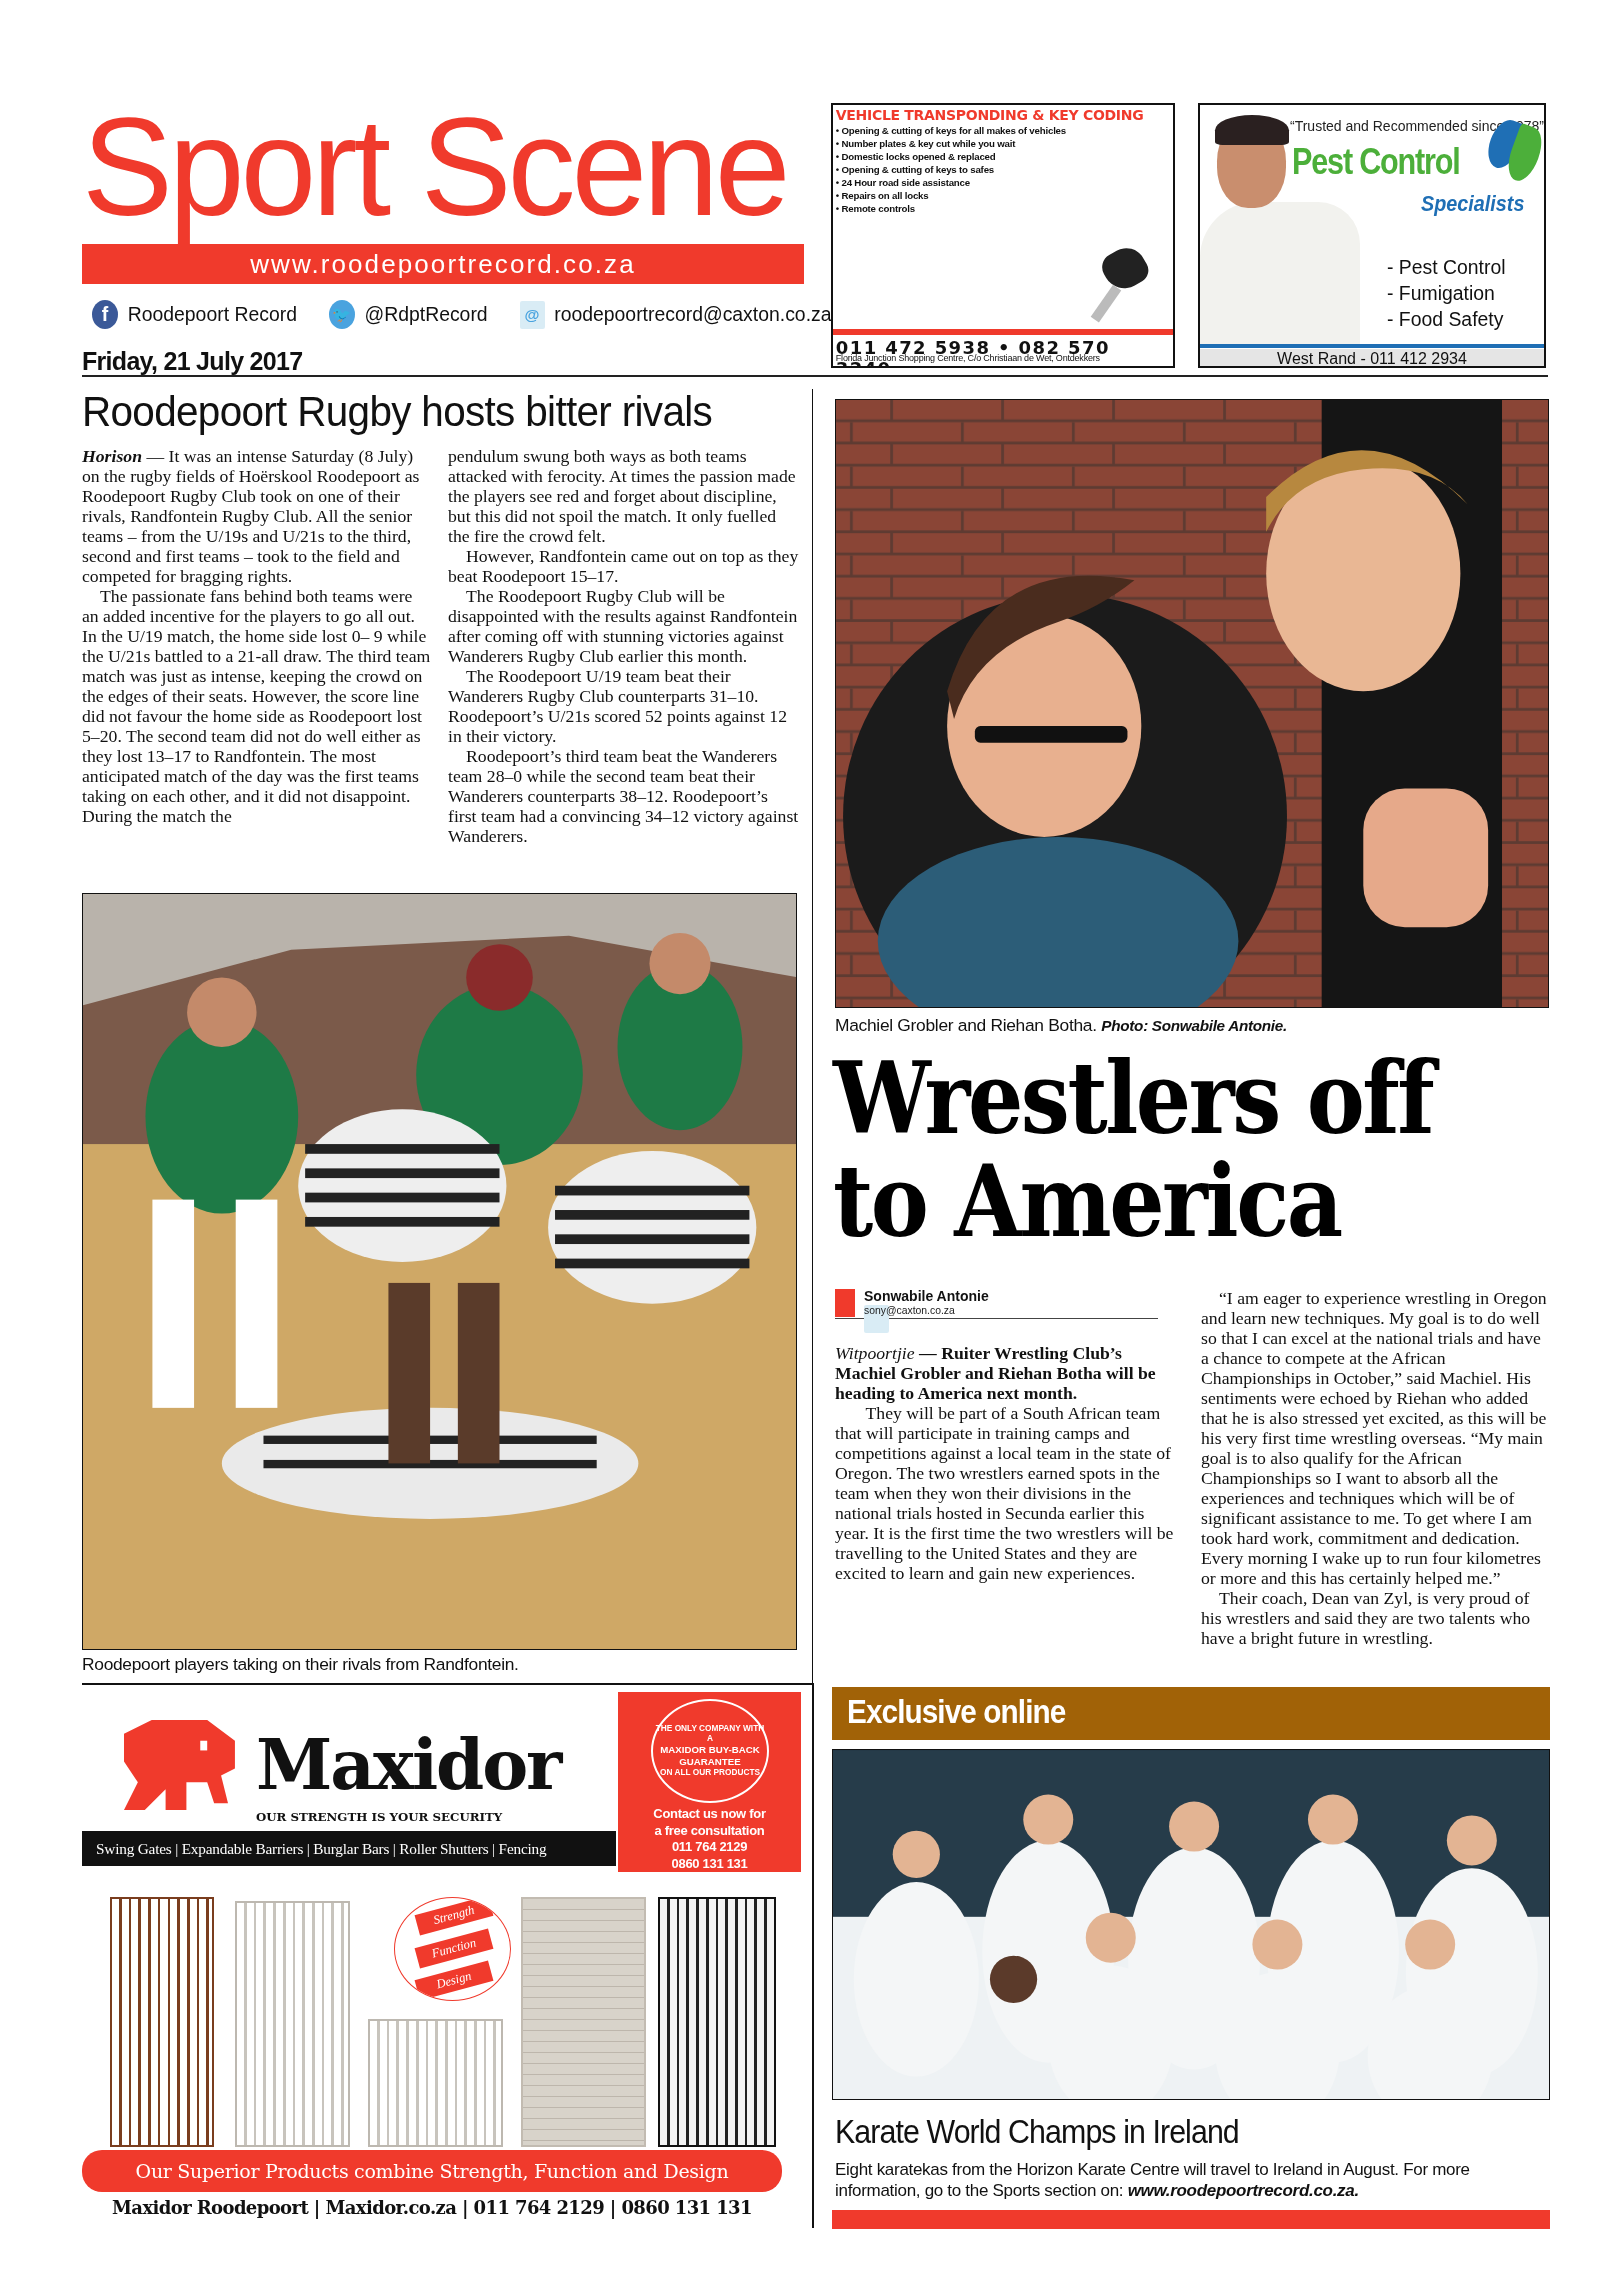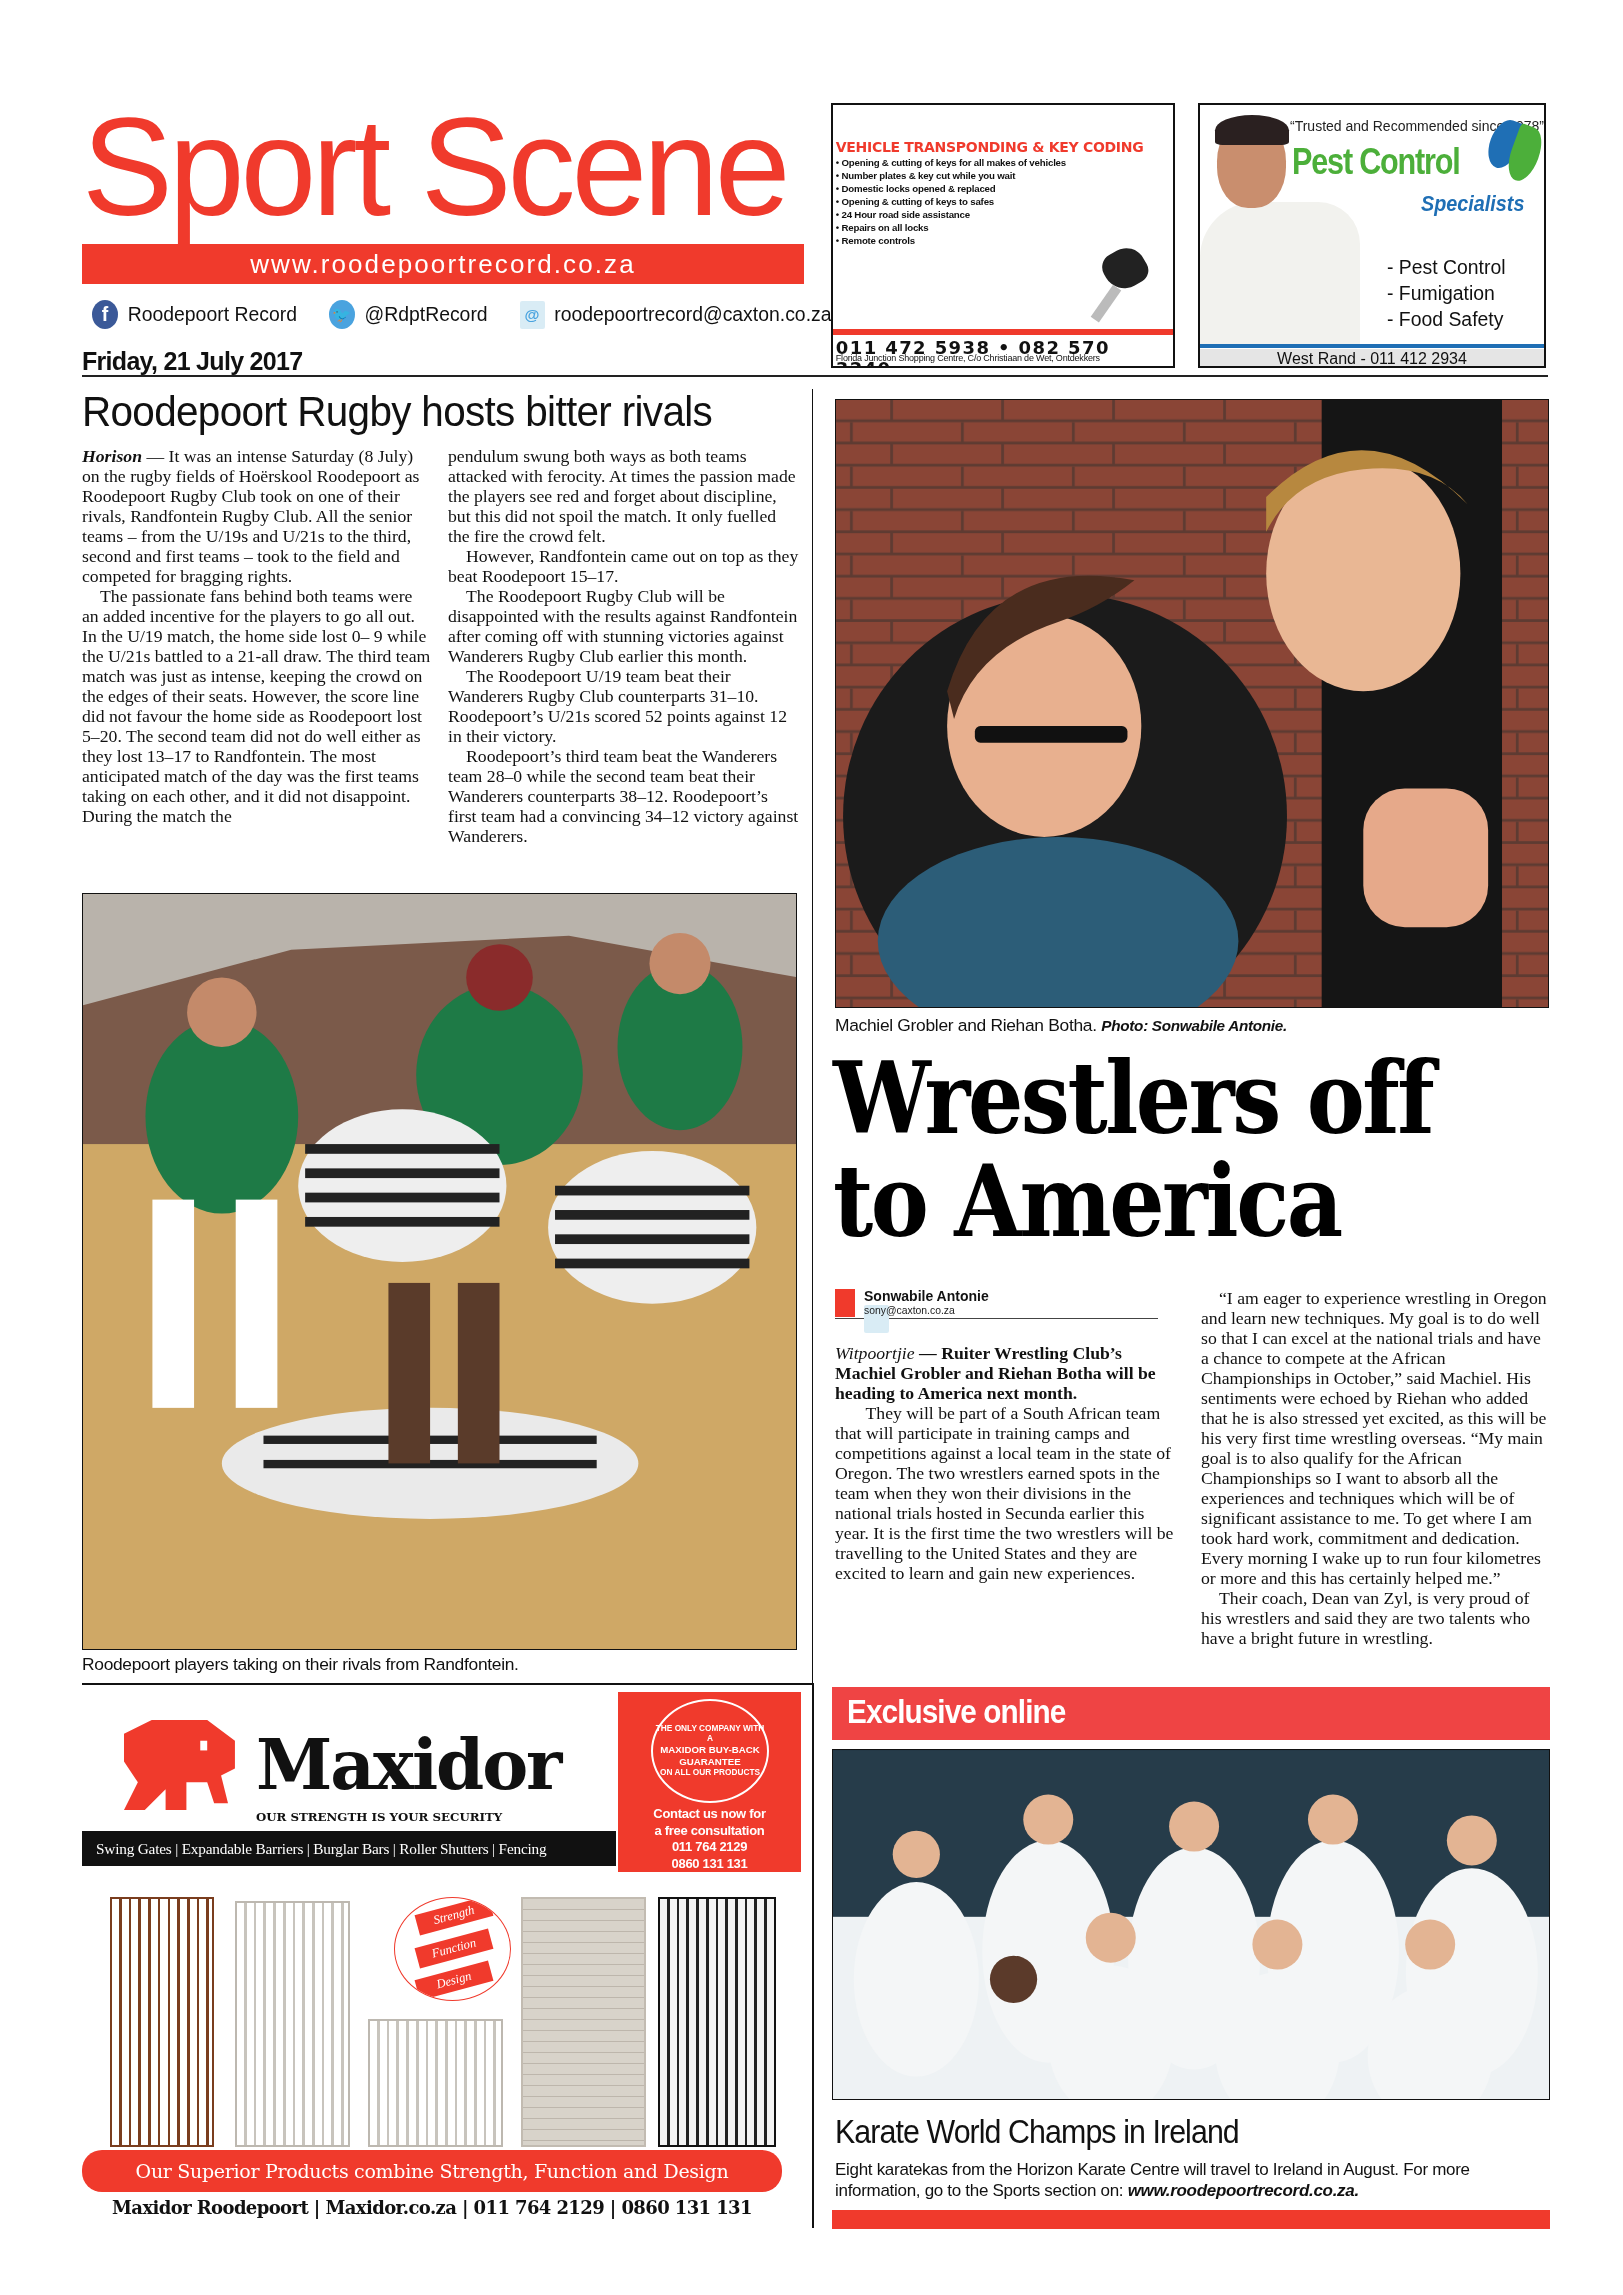--- a/index.html
+++ b/index.html
@@ -23,21 +23,21 @@
   
   #ad-lock { left: 831px; top: 103px; width: 344px; height: 265px; border: 2.1px solid #111; background: #fff; overflow: hidden; }
   #ad-lock .top { background: #1d2f8e; height: 110px; position: relative; }
   #ad-lock .tagline { position: absolute; left: 7px; top: 1.4px; color: #f6e84a; font-family: "DejaVu Sans", sans-serif; font-weight: bold; font-size: 16.7px; letter-spacing: 2.1px; }
   #ad-lock .brand1 { position: absolute; left: 8.3px; top: 21px; color: #f6e84a; font-family: "DejaVu Sans", sans-serif; font-weight: bold; font-size: 35px; line-height: 36px; }
   #ad-lock .brand2 { position: absolute; left: 8.3px; top: 56px; color: #f6e84a; font-family: "DejaVu Sans", sans-serif; font-size: 32px; line-height: 33px; letter-spacing: 0.7px; }
   #ad-lock .brand3 { position: absolute; left: 67px; top: 90px; color: #f6e84a; font-family: "DejaVu Sans", sans-serif; font-size: 10.4px; letter-spacing: 0.7px; }
   #ad-lock .badge24 { position: absolute; left: 226px; top: 25px; width: 78px; height: 78px; border-radius: 50%; background: #f03a2c; border: 5.6px solid #c7c9e8; display: flex; flex-direction: column; align-items: center; justify-content: center; color: #f6e84a; font-family: "DejaVu Sans", sans-serif; font-weight: bold; line-height: 1.05; }
   #ad-lock .badge24 .b1 { font-size: 16.7px; }
   #ad-lock .badge24 .b2 { font-size: 10.4px; }
-  #ad-lock .heading { color: #f03a2c; font-family: "DejaVu Sans", sans-serif; font-weight: bold; font-size: 14px; padding: 2.1px 2.8px 0; letter-spacing: -0.3px; margin-top: 32px; }
+  #ad-lock .heading { color: #f03a2c; font-family: "DejaVu Sans", sans-serif; font-weight: bold; font-size: 14px; padding: 2.1px 2.8px 0; letter-spacing: -0.3px; }
   #ad-lock ul { list-style: none; padding: 1.4px 2.8px 0; }
   #ad-lock li { font-family: "Liberation Sans", sans-serif; font-weight: bold; font-size: 9.7px; line-height: 13px; letter-spacing: -0.2px; }
   #ad-lock .redline { position: absolute; left: 0; top: 224px; width: 100%; height: 5.6px; background: #f03a2c; }
   #ad-lock .phones { position: absolute; left: 2.8px; top: 232px; font-family: "DejaVu Sans", sans-serif; font-weight: bold; font-size: 18px; letter-spacing: 1.4px; }
   #ad-lock .addr { position: absolute; left: 2.8px; top: 248px; font-family: "Liberation Sans", sans-serif; font-size: 9px; letter-spacing: -0.2px; }
   #ad-lock .key { position: absolute; left: 271px; top: 144px; width: 42px; height: 39px; background: #222; border-radius: 14px 19.4px 12.5px 21px; transform: rotate(-30deg); }
   #ad-lock .keyblade { position: absolute; left: 268px; top: 179px; width: 9.7px; height: 39px; background: #bbb; transform: rotate(35deg); }
 
   
   #ad-pest { left: 1198px; top: 103px; width: 348px; height: 265px; border: 2.1px solid #111; background: #fff; overflow: hidden; }
@@ -71,21 +71,21 @@
   #wrestle-caption b { font-style: italic; font-size: 15.3px; }
   #wrestle-title { left: 833px; top: 1047px; font-family: "DejaVu Serif", serif; font-weight: bold; font-size: 99px; line-height: 103px; letter-spacing: -2.8px; color: #000; transform: scaleX(0.88); transform-origin: left; white-space: nowrap; }
   #byline { left: 835px; top: 1288px; width: 323px; height: 30.5px; border-bottom: 1.4px solid #444; }
   #byline .sq { position: absolute; left: 0; top: 1.4px; width: 20px; height: 28px; background: #f03a2c; }
   #byline .nm { position: absolute; left: 29px; top: 0; font-family: "Liberation Sans", sans-serif; font-weight: bold; font-size: 14px; }
   #byline .em { position: absolute; left: 29px; top: 16.7px; font-family: "Liberation Sans", sans-serif; font-size: 10.4px; color: #222; }
   #wrestle-col1 { left: 835px; top: 1343px; width: 344px; }
   #wrestle-col2 { left: 1201px; top: 1288px; width: 347px; }
 
   
-  #excl-bar { left: 832px; top: 1687px; width: 718px; height: 53px; background: #ef4444; }
+  #excl-bar { left: 832px; top: 1687px; width: 718px; height: 53px; background: #a16207; }
   #excl-bar span { position: absolute; left: 15.3px; top: 5.6px; color: #fff; font-family: "Liberation Sans", sans-serif; font-weight: bold; font-size: 33px; letter-spacing: -1px; transform: scaleX(0.9); transform-origin: left; display: inline-block; }
   #karate-photo { left: 832px; top: 1749px; width: 718px; height: 351px; border: 1.4px solid #111; overflow: hidden; background: linear-gradient(180deg, #1e2f3c 0%, #27404e 38%, #dfe6ea 38%, #f4f7f8 100%); }
   #karate-title { left: 835px; top: 2113px; font-family: "Liberation Sans", sans-serif; font-size: 33px; letter-spacing: -1px; white-space: nowrap; transform: scaleX(0.92); transform-origin: left; }
   #karate-text { left: 835px; top: 2159px; width: 708px; font-family: "Liberation Sans", sans-serif; font-size: 17px; line-height: 21px; letter-spacing: -0.3px; }
   #karate-text b { font-style: italic; }
   #bottom-red { left: 832px; top: 2210px; width: 718px; height: 19.4px; background: #f03a2c; }
 
   
   #ad-maxidor { left: 82px; top: 1683px; width: 732px; height: 545px; border-top: 2.1px solid #111; border-right: 2.1px solid #111; background: #fff; overflow: hidden; }
   #ad-maxidor .eleph { position: absolute; left: 28px; top: 28px; width: 132px; height: 104px; }

